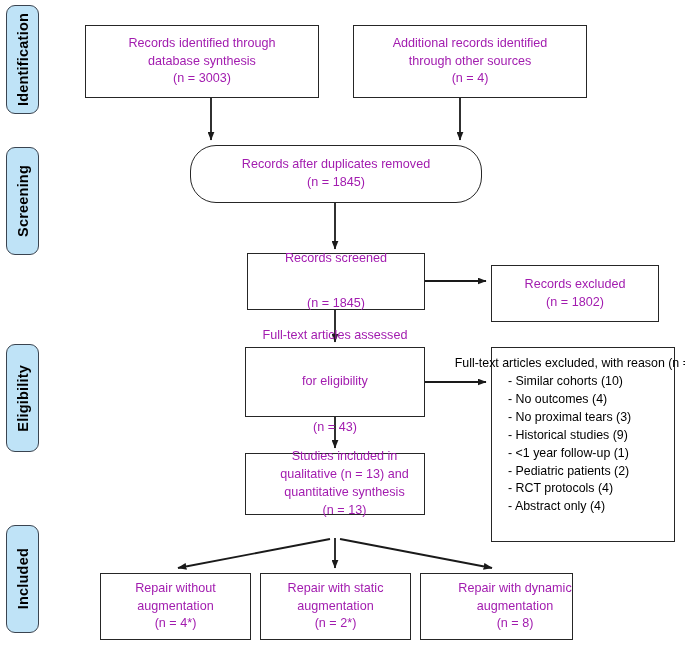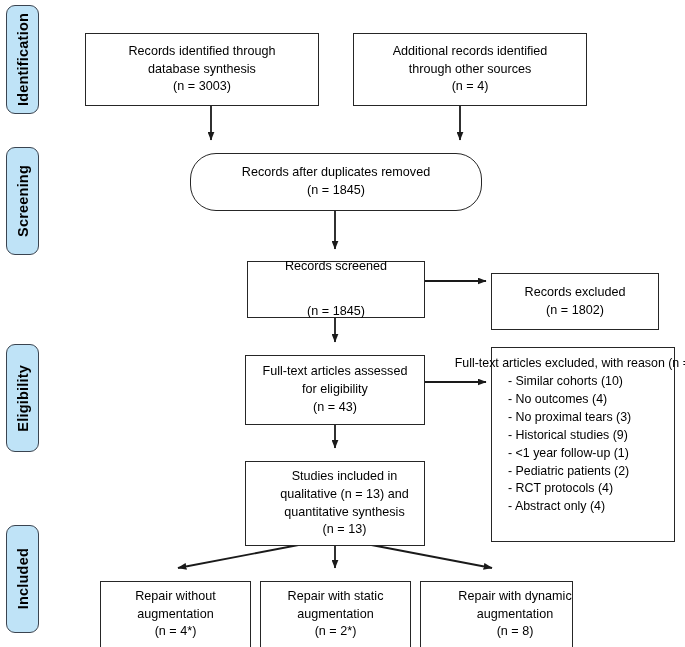--- a/index.html
+++ b/index.html
@@ -39,25 +39,24 @@
   .flow-box {
     position: absolute;
     box-sizing: border-box;
     background: #ffffff;
     border: 1.7px solid #262626;
     display: flex;
     flex-direction: column;
     align-items: center;
     justify-content: center;
     text-align: center;
-    color: #000000;
+    color: #a21caf;
     font-size: 12.6px;
     line-height: 1.42;
     padding: 2px 5px;
-    margin-top: 8px;
   }
   .flow-box .line { display: block; white-space: nowrap; }
   
   .reasons-box {
     position: absolute;
     box-sizing: border-box;
     background: #ffffff;
     border: 1.7px solid #262626;
     color: #000000;
     font-size: 12.4px;
@@ -155,21 +154,21 @@
   <div class="flow-box" style="left:247px; top:253px; width:178px; height:57px;gap:27px;">
     <span class="line">Records screened</span>
     <span class="line">(n = 1845)</span>
   </div>
 
   <div class="flow-box" style="left:491px; top:265px; width:168px; height:57px;">
     <span class="line">Records excluded</span>
     <span class="line">(n = 1802)</span>
   </div>
 
-  <div class="flow-box" style="left:245px; top:347px; width:180px; height:70px;">
+  <div class="flow-box" style="left:245px; top:347px; width:180px; height:70px;gap:28px;">
     <span class="line">Full-text articles assessed</span>
     <span class="line">for eligibility</span>
     <span class="line">(n = 43)</span>
   </div>
 
   <div class="reasons-box" style="left:491px; top:347px; width:184px; height:195px;">
     <div class="heading">
       <span class="line">Full-text articles excluded,</span>
       <span class="line">with reason (n = 30)</span>
     </div>
@@ -178,21 +177,21 @@
       <div class="reason-item">- No outcomes (4)</div>
       <div class="reason-item">- No proximal tears (3)</div>
       <div class="reason-item">- Historical studies (9)</div>
       <div class="reason-item">- &lt;1 year follow-up (1)</div>
       <div class="reason-item">- Pediatric patients (2)</div>
       <div class="reason-item">- RCT protocols (4)</div>
       <div class="reason-item">- Abstract only (4)</div>
     </div>
   </div>
 
-  <div class="flow-box" style="left:245px; top:453px; width:180px; height:85px;padding-left:24px;">
+  <div class="flow-box" style="left:245px; top:453px; width:180px; height:62px;padding-left:24px;">
     <span class="line">Studies included in</span>
     <span class="line">qualitative (n = 13) and</span>
     <span class="line">quantitative synthesis</span>
     <span class="line">(n = 13)</span>
   </div>
 
   <div class="flow-box" style="left:100px; top:573px; width:151px; height:67px;">
     <span class="line">Repair without</span>
     <span class="line">augmentation</span>
     <span class="line">(n = 4*)</span>

